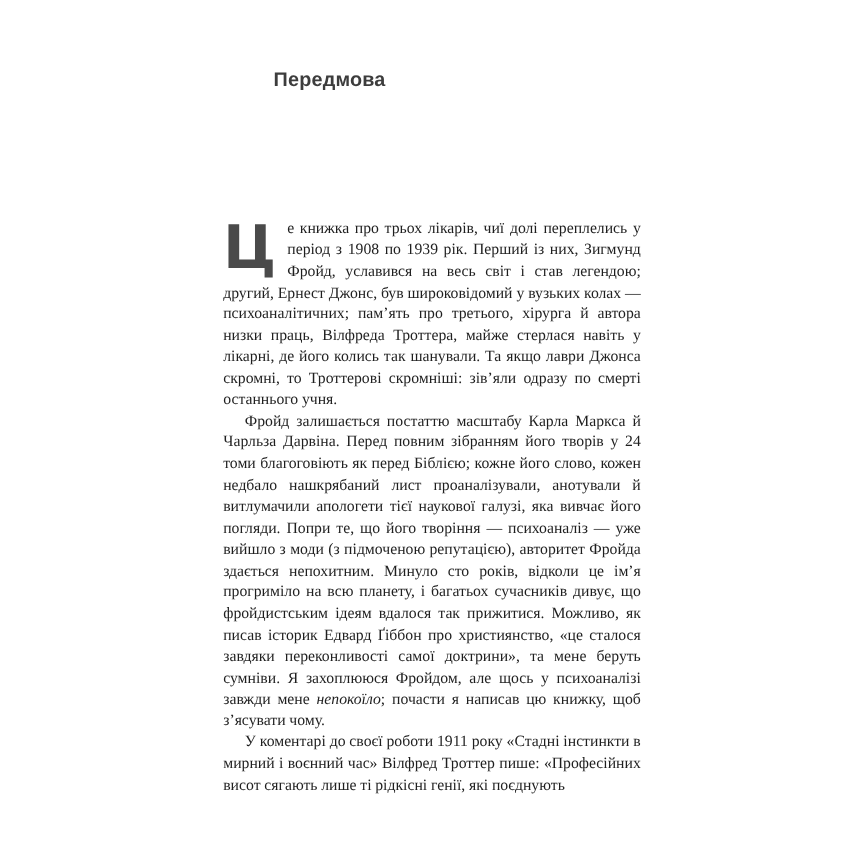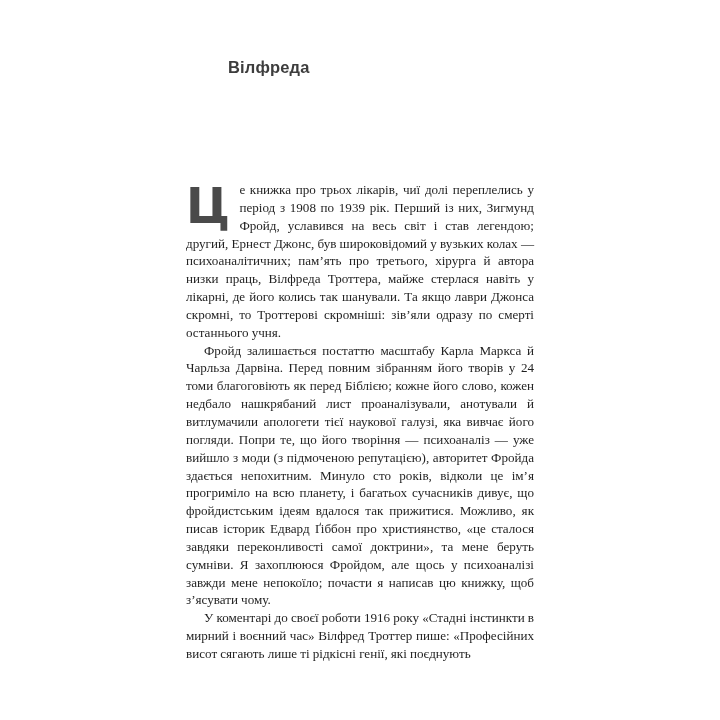--- a/index.html
+++ b/index.html
@@ -82,38 +82,39 @@
     transform-origin: left top;
     letter-spacing: 0;
   }
 
   .lead-bold {
     font-weight: normal;
     letter-spacing: -0.05px;
   }
 
   .it {
+    font-style: italic;
   }
 
   
   .para-first::after {
     content: "";
     display: block;
     clear: none;
   }
 </style>
 </head>
 <body>
 
 <div class="page">
 
-  <div class="chapter-title">Вілфреда</div>
+  <div class="chapter-title">Передмова</div>
 
   <div class="textblock">
 
     <p class="para para-first"><span class="dropcap">Ц</span><span class="lead-bold">е книжка</span><span> про трьох лікарів, чиї долі переплелись у період з 1908 по 1939 рік. Перший із них, Зигмунд Фройд, уславився на весь світ і став легендою; другий, Ернест Джонс, був широковідомий у вузьких колах — психоаналітичних; пам’ять про третього, хірурга й автора низки праць, Вілфреда Троттера, майже стерлася навіть у лікарні, де його колись так шанували. Та якщо лаври Джонса скромні, то Троттерові скромніші: зів’яли одразу по смерті останнього учня.</span></p>
 
     <p class="para"><span>Фройд залишається постаттю масштабу Карла Маркса й Чарльза Дарвіна. Перед повним зібранням його творів у 24 томи благоговіють як перед Біблією; кожне його слово, кожен недбало нашкрябаний лист проаналізували, анотували й витлумачили апологети тієї наукової галузі, яка вивчає його погляди. Попри те, що його творіння — психоаналіз — уже вийшло з моди (з підмоченою репутацією), авторитет Фройда здається непохитним. Минуло сто років, відколи це ім’я прогриміло на всю планету, і багатьох сучасників дивує, що фройдистським ідеям вдалося так прижитися. Можливо, як писав історик Едвард Ґіббон про християнство, «це сталося завдяки переконливості самої доктрини», та мене беруть сумніви. Я захоплююся Фройдом, але щось у психоаналізі завжди мене </span><span class="it">непокоїло</span><span>; почасти я написав цю книжку, щоб з’ясувати чому.</span></p>
 
-    <p class="para"><span>У коментарі до своєї роботи 1916 року «Стадні інстинкти в мирний і воєнний час» Вілфред Троттер пише: «Професійних висот сягають лише ті рідкісні генії, які поєднують</span></p>
+    <p class="para"><span>У коментарі до своєї роботи 1911 року «Стадні інстинкти в мирний і воєнний час» Вілфред Троттер пише: «Професійних висот сягають лише ті рідкісні генії, які поєднують</span></p>
 
   </div>
 </div>
 
 </body></html>

